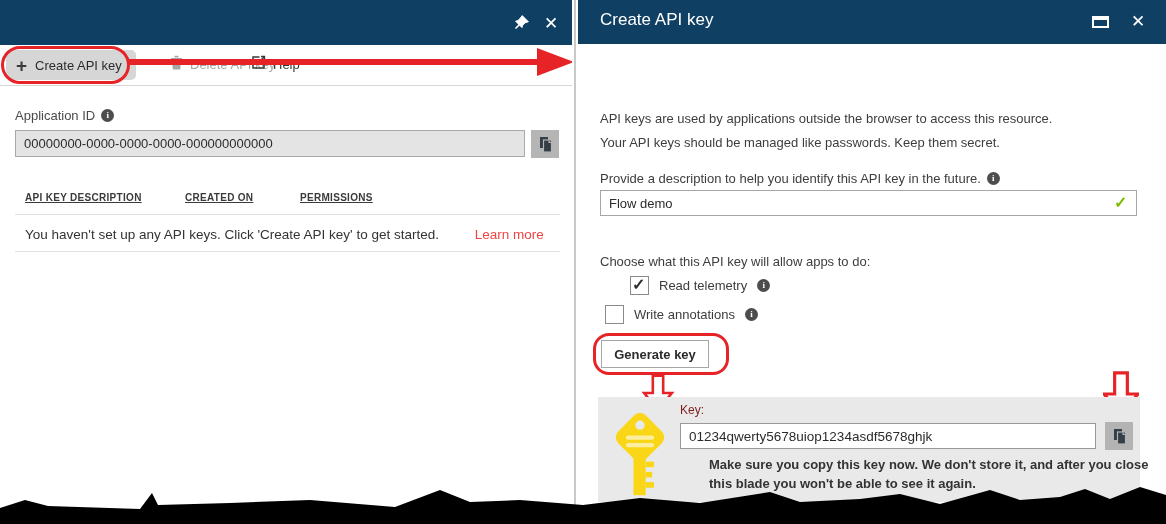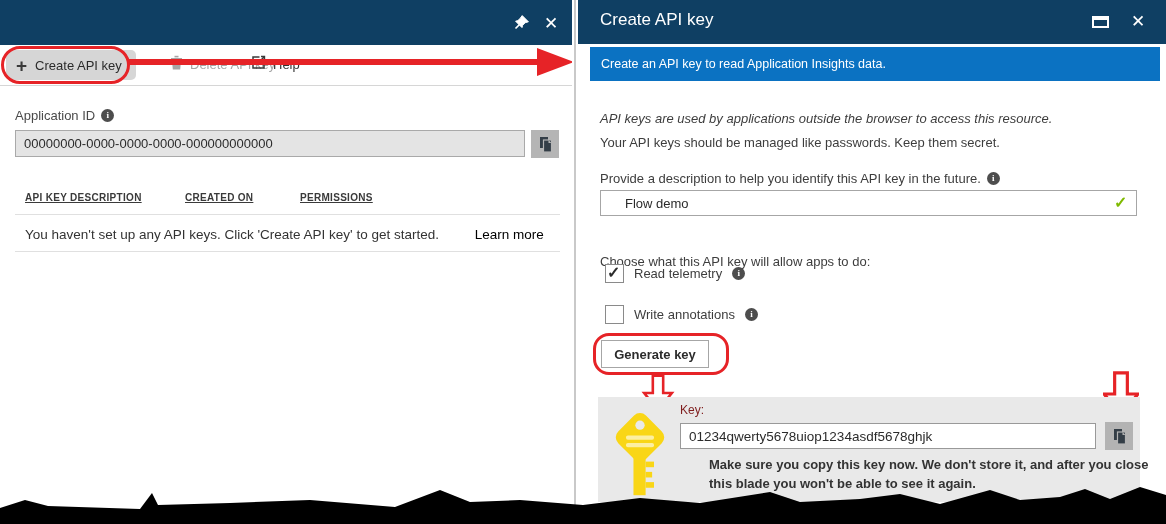--- a/index.html
+++ b/index.html
@@ -18,34 +18,34 @@
   .arrow-svg{position:absolute;left:0;top:45px;width:578px;height:40px;pointer-events:none;}
   .field-label{position:absolute;left:15px;top:108px;font-size:13px;color:#4a4a4a;display:flex;align-items:center;gap:6px;}
   .info-i{display:inline-block;width:13px;height:13px;background:#4d4d4d;border-radius:50%;color:#fff;
     font-size:9px;font-weight:bold;text-align:center;line-height:13px;font-family:"Liberation Serif",serif;}
   .appid-input{position:absolute;left:15px;top:130px;width:510px;height:27px;box-sizing:border-box;
     background:#e4e4e4;border:1px solid #a9a9a9;font-size:13px;color:#2b2b2b;padding:0 8px;font-family:"Liberation Sans",sans-serif;}
   .copy-btn{position:absolute;width:28px;height:28px;background:#b5b5b5;border:none;display:flex;align-items:center;justify-content:center;cursor:pointer;padding:0;}
   .thead{position:absolute;top:192px;font-size:10px;font-weight:bold;color:#3a3a3a;letter-spacing:.3px;text-decoration:underline;}
   .hline{position:absolute;left:15px;width:545px;height:1px;background:#e0e0e0;}
   .empty-text{position:absolute;left:25px;top:227px;font-size:13.5px;color:#333;}
-  .link{color:#000000;cursor:pointer;text-decoration:none;padding-left:32px;}
+  .link{color:#ef4444;cursor:pointer;text-decoration:none;padding-left:32px;}
   .divider{position:absolute;left:572px;top:0;width:6px;height:524px;background:#fff;}
   .divider-line{position:absolute;left:2px;top:0;width:2px;height:524px;background:#c9c9c9;}
   
   .rp{position:absolute;left:578px;top:0;width:588px;height:524px;background:#fff;}
   .rp-header{position:absolute;left:0;top:0;width:588px;height:44px;background:#0f3f63;}
   .rp-title{position:absolute;left:22px;top:10px;font-size:17px;color:#fff;font-weight:normal;}
   .restore-icon{position:absolute;left:514px;top:16px;width:17px;height:12px;border:2px solid #fff;border-top-width:4px;box-sizing:border-box;cursor:pointer;}
   .close2{left:553px;top:11px;font-size:17px;}
   .infobar{position:absolute;left:12px;top:47px;width:570px;height:34px;background:#0b72c2;color:#fff;
     font-size:12.5px;line-height:34px;padding-left:11px;box-sizing:border-box;}
   .para{position:absolute;left:22px;font-size:13px;color:#3d3d3d;}
   .desc-input{position:absolute;left:22px;top:190px;width:537px;height:26px;box-sizing:border-box;background:#fff;
-    border:1px solid #a6a6a6;font-size:13px;color:#2b2b2b;padding:0 26px 0 24px;font-family:"Liberation Sans",sans-serif;}
+    border:1px solid #a6a6a6;font-size:13px;color:#2b2b2b;padding:0 26px 0 8px;font-family:"Liberation Sans",sans-serif;}
   .valid-check{position:absolute;left:536px;top:193px;color:#7fba00;font-size:16px;font-weight:bold;}
   .cb-row{position:absolute;left:27px;display:flex;align-items:center;gap:10px;font-size:13px;color:#3d3d3d;}
   .checkbox{width:17px;height:17px;border:1px solid #8a8a8a;background:#fff;position:relative;cursor:pointer;}
   .checkbox.checked::before{content:"✓";position:absolute;left:1px;top:-2px;font-size:16px;font-weight:bold;color:#2b2b2b;}
   .gen-outline{position:absolute;left:15px;top:333px;width:136px;height:42px;border:3px solid #e62327;border-radius:16px;box-sizing:border-box;pointer-events:none;}
   .gen-btn{position:absolute;left:23px;top:340px;width:108px;height:28px;background:#fff;border:1px solid #a6a6a6;
     font-size:13px;font-weight:600;color:#2b2b2b;cursor:pointer;font-family:"Liberation Sans",sans-serif;}
   .dn-arrow{position:absolute;pointer-events:none;}
   .key-panel{position:absolute;left:20px;top:397px;width:542px;height:105px;background:#e9e9e9;}
   .key-label{position:absolute;left:82px;top:6px;font-size:12px;color:#7f1d1d;}
@@ -140,35 +140,34 @@
       <div class="divider-line"></div>
     </div>
 
   <div class="rp">
     <div class="rp-header">
       <span class="rp-title">Create API key</span>
       <span class="restore-icon"></span>
       <span class="hdr-icon close2">✕</span>
     </div>
 
-    <div class="infobar">Create an API key to read Application Insights data.</div>
-
-    <div class="para" style="top:111px;font-style:italic;">API keys are used by applications outside the browser to access this resource.</div>
+
+    <div class="para" style="top:111px;">API keys are used by applications outside the browser to access this resource.</div>
     <div class="para" style="top:135px;">Your API keys should be managed like passwords. Keep them secret.</div>
 
     <div class="para" style="top:171px;display:flex;align-items:center;gap:6px;justify-content:center;">
       <span>Provide a description to help you identify this API key in the future.</span>
       <span class="info-i">i</span>
     </div>
     <input class="desc-input" value="Flow demo" style="">
     <span class="valid-check">✓</span>
 
     <div class="para" style="top:254px;">Choose what this API key will allow apps to do:</div>
 
-    <div class="cb-row" style="top:264px;">
+    <div class="cb-row" style="top:276px;margin-left:25px;">
       <span class="checkbox checked"></span>
       <span>Read telemetry</span>
       <span class="info-i">i</span>
     </div>
     <div class="cb-row" style="top:305px;">
       <span class="checkbox"></span>
       <span>Write annotations</span>
       <span class="info-i">i</span>
     </div>
 

